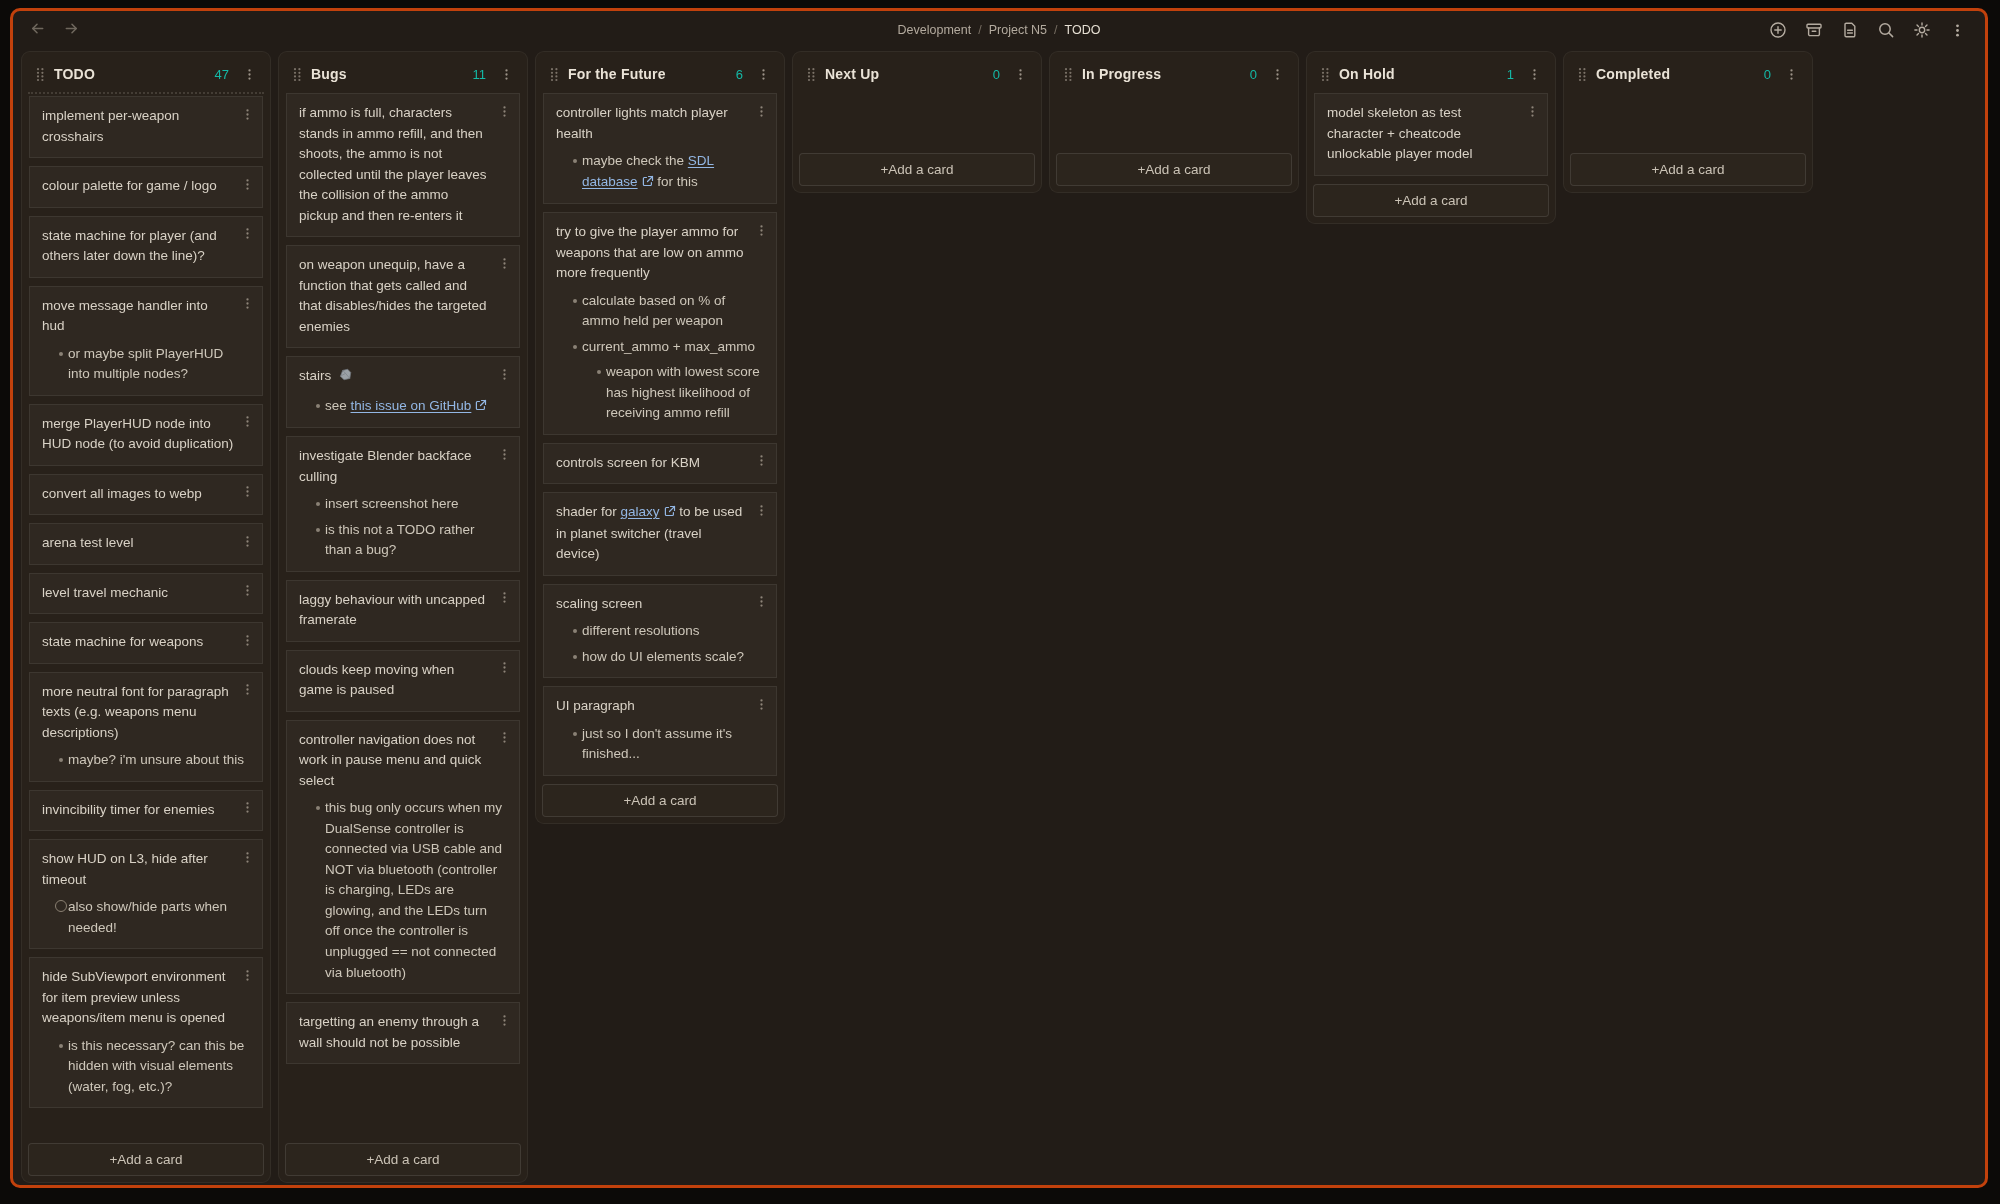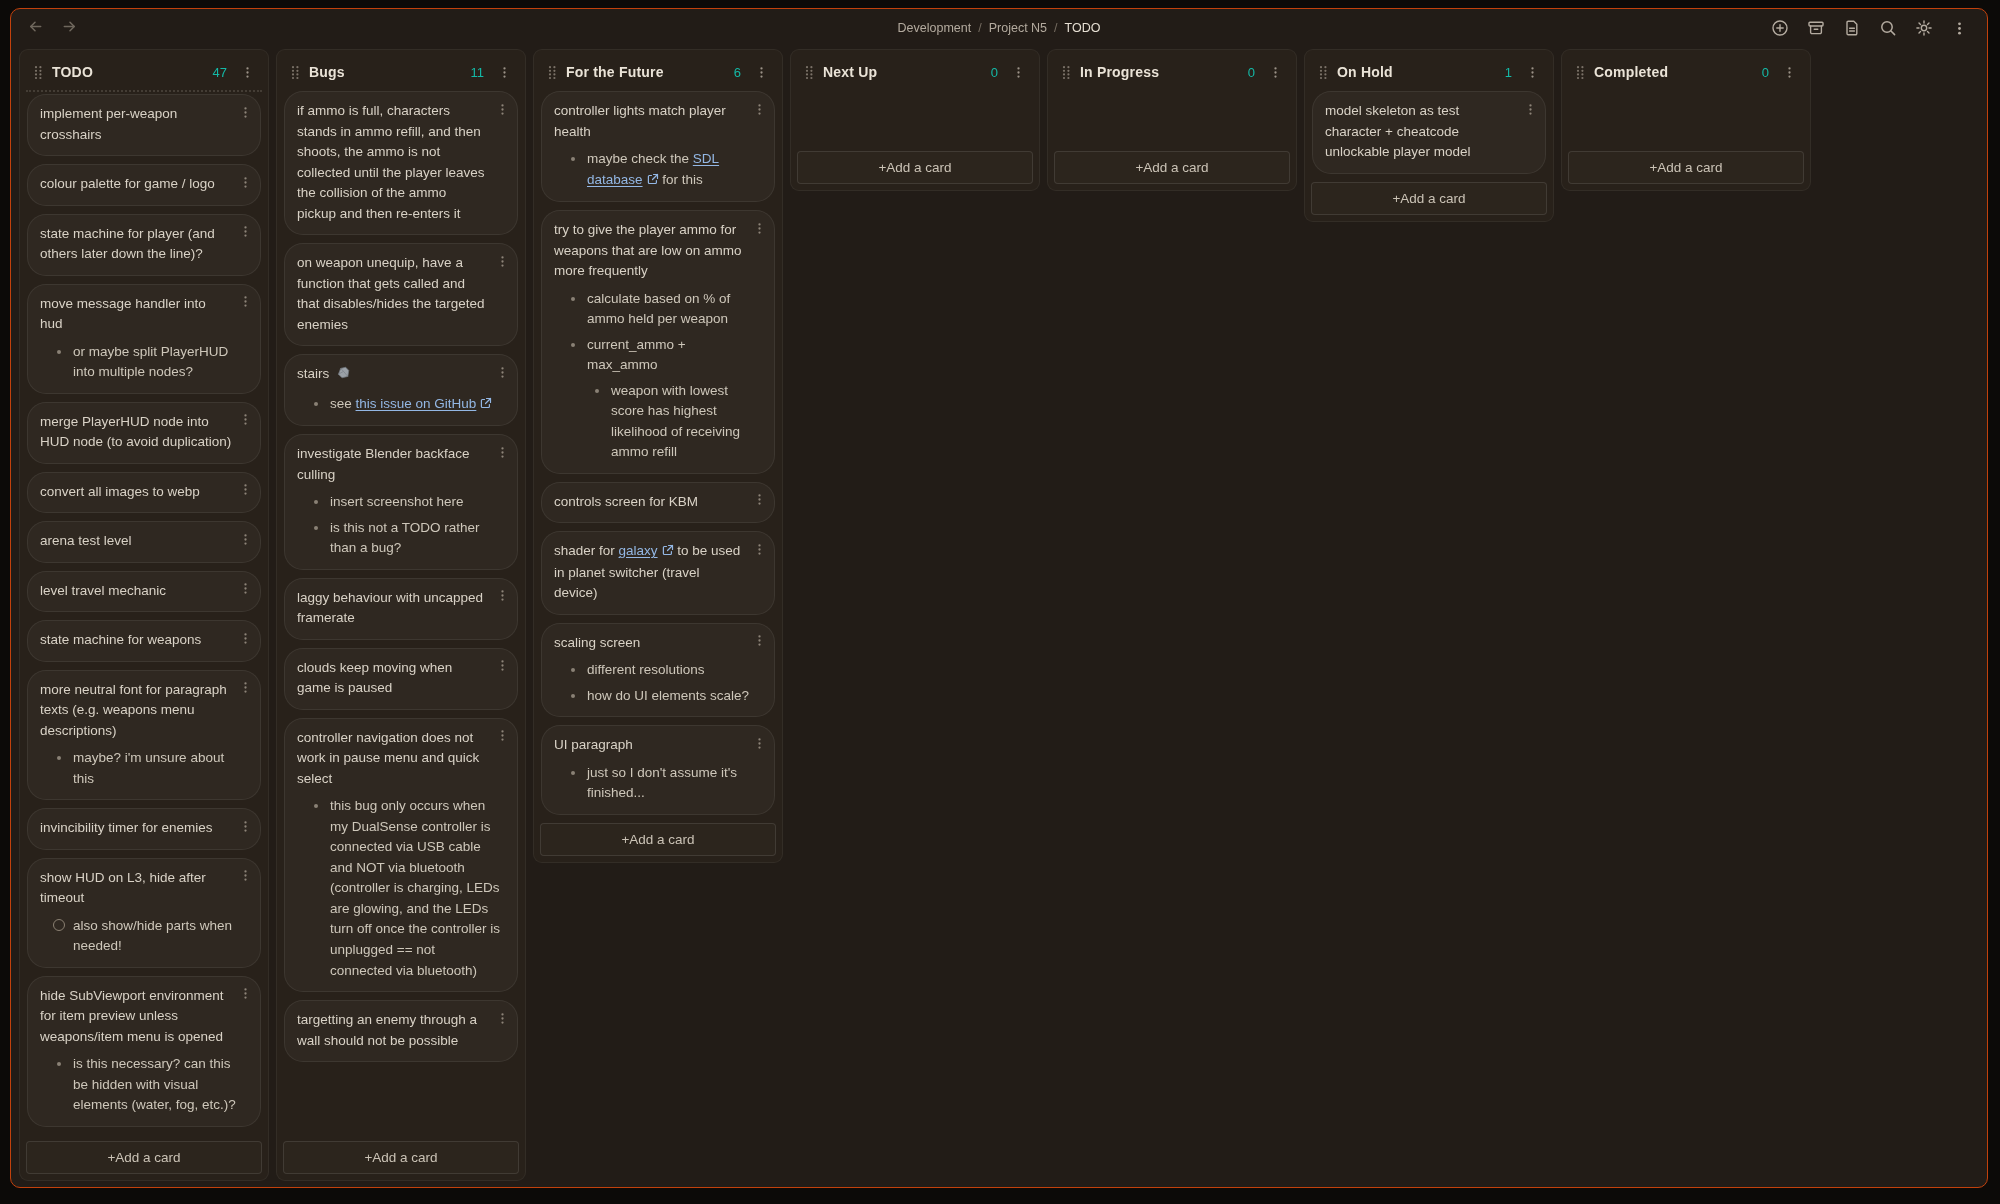--- a/index.html
+++ b/index.html
@@ -4,21 +4,21 @@
 <style>
   html,body{margin:0;padding:0;}
   body{
     width:2000px;height:1204px;position:relative;overflow:hidden;
     background:#0c0a08;
     font-family:"Liberation Sans", sans-serif;
     -webkit-font-smoothing:antialiased;
   }
   .window{
     position:absolute;left:10px;top:8px;width:1978px;height:1180px;
-    background:#221c17;border:1px solid #c2410c;border-radius:10px;
+    background:#221c17;border:3px solid #c2410c;border-radius:10px;
     box-sizing:border-box;overflow:hidden;
   }
   
   .topbar{position:relative;height:38px;}
   .nav-arrows{position:absolute;left:14px;top:0;height:38px;display:flex;align-items:center;gap:14px;color:#6f675d;}
   .nav-btn{width:20px;height:20px;display:flex;align-items:center;justify-content:center;cursor:pointer;}
   .breadcrumb{
     position:absolute;left:50%;top:0;height:38px;transform:translateX(-50%);
     display:flex;align-items:center;gap:7px;font-size:12.5px;color:#b3aa9e;white-space:nowrap;
   }
@@ -45,27 +45,27 @@
   .column-title{font-weight:700;font-size:14px;color:#eae3d7;letter-spacing:.2px;}
   .header-spacer{flex:1;}
   .column-count{font-size:13px;color:#14b8a6;margin-right:2px;}
   .menu-btn{color:#9b9287;display:flex;align-items:center;justify-content:center;width:18px;height:18px;cursor:pointer;}
   .cards{display:flex;flex-direction:column;gap:8px;padding:1px 1px 0 1px;}
   .tall .cards{flex:1;overflow:hidden;}
   .scrolled .cards{border-top:2px dotted rgba(216,209,197,0.16);padding-top:2px;}
   .empty .cards{min-height:52px;}
   .card{
     position:relative;background:#2f2821;border:1px solid rgba(255,255,255,0.07);
-    border-radius:19px;padding:9px 12px 10px 12px;
+    border-radius:0;padding:9px 12px 10px 12px;
     font-size:13.5px;line-height:1.52;color:#d9d2c6;cursor:pointer;
   }
   .card-title{padding-right:16px;}
   .card-kebab{position:absolute;top:9px;right:7px;color:#8d8478;width:16px;height:16px;display:flex;align-items:center;justify-content:center;cursor:pointer;}
   .bullets{margin-top:7px;display:flex;flex-direction:column;gap:5px;}
-  .bullet{display:flex;gap:7px;margin-left:12px;color:#cec7ba;padding-right:4px;}
+  .bullet{display:flex;margin-left:12px;color:#cec7ba;padding-right:4px;}
   .bullet.level2{margin-left:36px;}
   .marker{width:14px;flex:none;display:flex;justify-content:center;}
   .dot{width:4px;height:4px;border-radius:50%;background:#8a8175;margin-top:8px;}
   .ring{width:12px;height:12px;border:1.5px solid #8a8072;border-radius:50%;margin-top:3px;box-sizing:border-box;}
   .bullet-text{flex:1;}
   a.card-link{text-decoration:underline;text-underline-offset:2px;cursor:pointer;}
   a.link-blue{color:#93b7e4;}
   a.link-orange{color:#c96b41;}
   .ext-icon{display:inline-block;margin-left:4px;vertical-align:-1px;color:#93b7e4;}
   .rock-icon{display:inline-block;vertical-align:-2px;margin-left:3px;}

